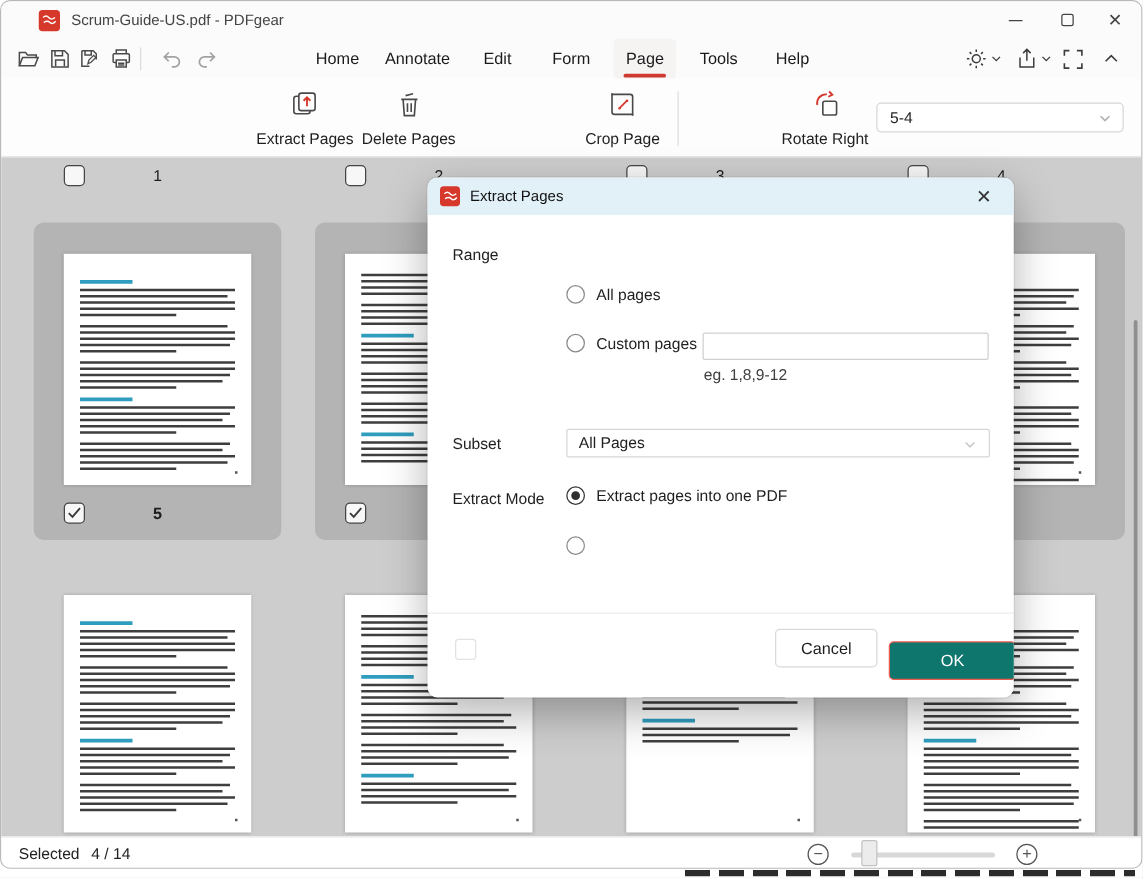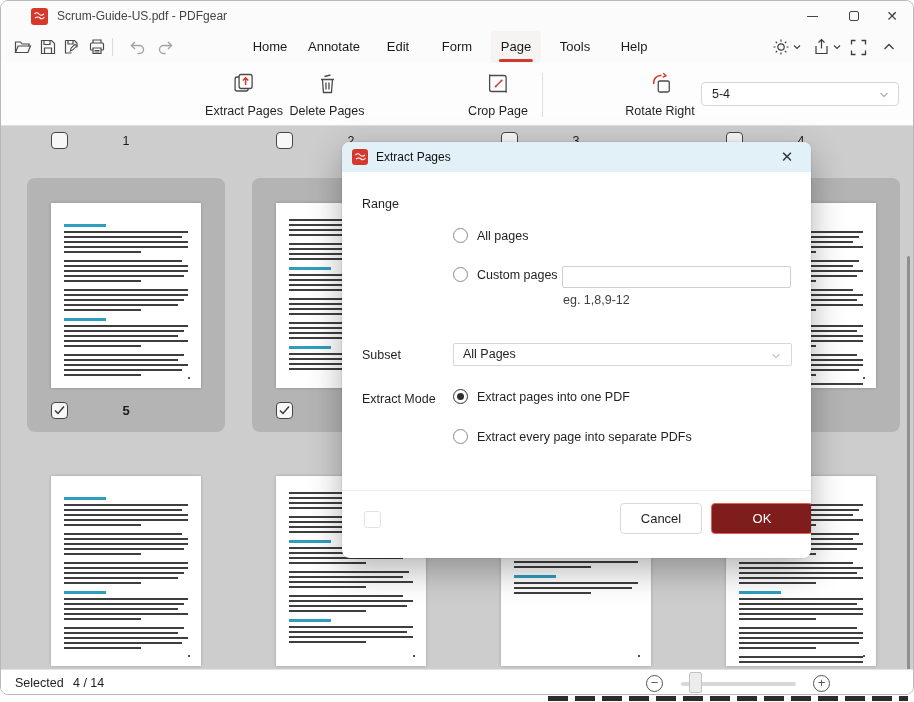--- a/index.html
+++ b/index.html
@@ -95,21 +95,21 @@
   .custom-hint { position:absolute; left:221px; top:151px; font-size:12.5px; color:#404040; }
   .select-box { position:absolute; left:111px; top:201px; width:339px; height:23px; border:1px solid #d6d6d6;
     border-radius:2px; background:#fff; font-size:12.5px; color:#1f1f1f; line-height:21px; padding-left:9px; }
   .select-box .caret { position:absolute; right:10px; top:8px; }
   .dlg-divider { position:absolute; left:0; top:348px; width:100%; height:1px; background:#ececec; }
   .dlg-check { position:absolute; left:22px; top:369px; width:17px; height:17px; border:1px solid #e2e2e2;
     border-radius:3px; background:#fff; }
   .dlg-check-label { position:absolute; left:47px; top:371px; font-size:12.5px; color:#1f1f1f; }
   .btn { position:absolute; top:361px; height:31px; border-radius:4px; font-size:13px; text-align:center; line-height:29px; }
   .btn-cancel { left:278px; width:82px; background:#fff; border:1px solid #d9d9d9; color:#1f1f1f; }
-  .btn-ok { left:369px; width:102px; background:#7f1d1d; border:1px solid #ea5c50; color:#fff; }
+  .btn-ok { left:369px; width:102px; background:#0f766e; border:1px solid #ea5c50; color:#fff;margin-top:10px; }
 </style>
 </head>
 <body>
 
 <div class="stage">
 
   <div class="behind-strip">
     <div class="behind-text"></div>
   </div>
 
@@ -672,21 +672,20 @@
       </div>
 
       <span class="dlg-label" style="top:250px">Extract Mode</span>
 
       <div class="radio-row" style="left:111px; top:247px">
         <span class="radio sel"></span>
         <span class="radio-text">Extract pages into one PDF</span>
       </div>
       <div class="radio-row" style="left:111px; top:287px">
         <span class="radio"></span>
-        <span class="radio-text">Extract every page into separate PDFs</span>
       </div>
 
       <div class="dlg-divider"></div>
 
       <div class="dlg-check"></div>
 
       <div class="btn btn-cancel">Cancel</div>
       <div class="btn btn-ok">OK</div>
     </div>
 

